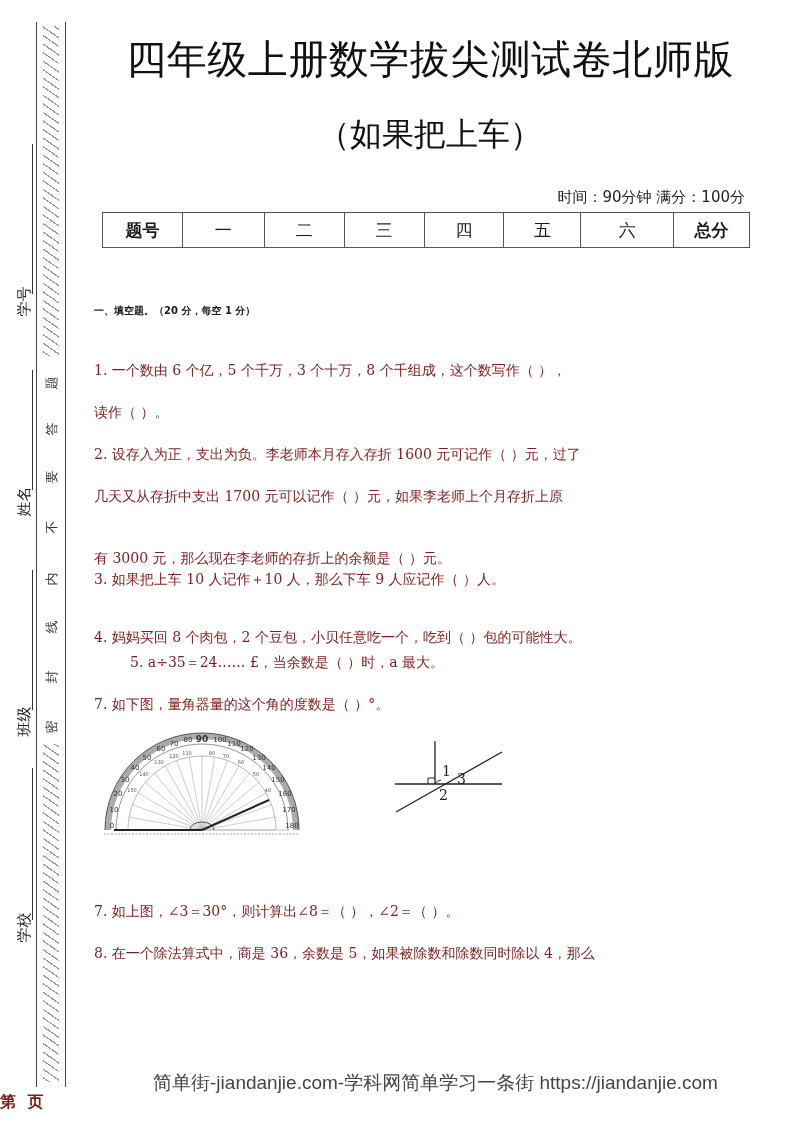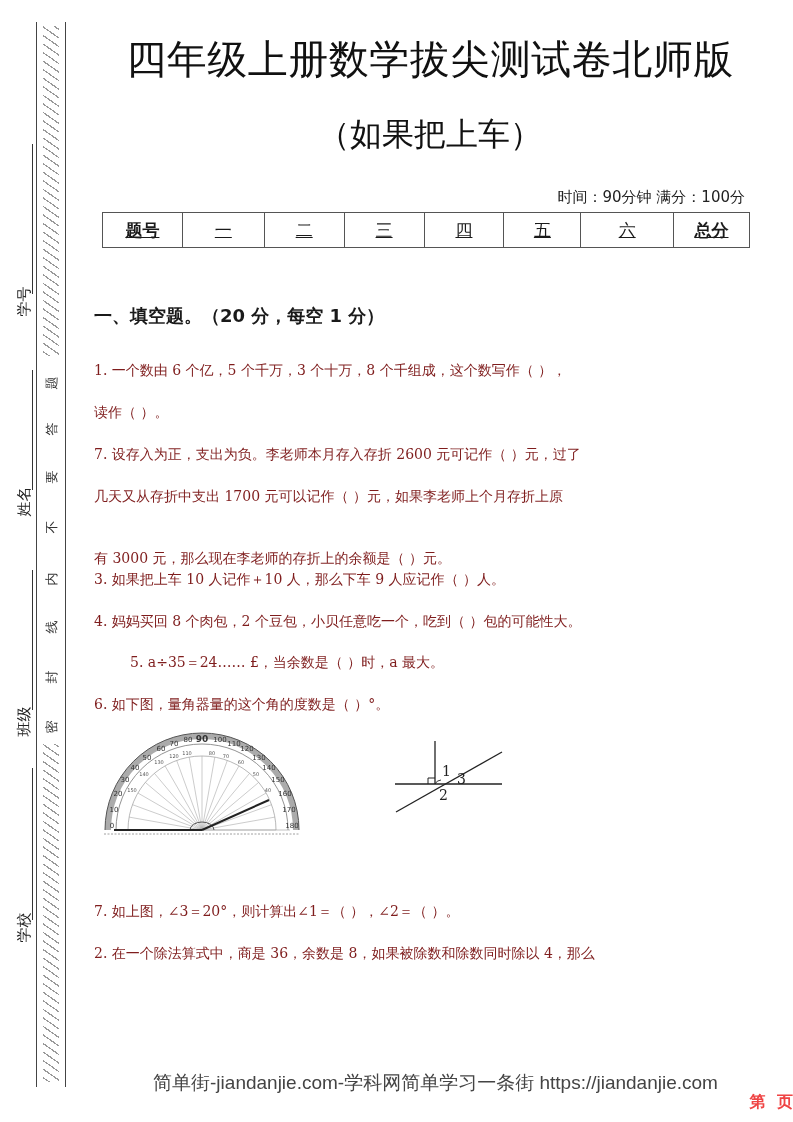--- a/index.html
+++ b/index.html
@@ -117,40 +117,39 @@
 
     
     .score-table {
       position: absolute;
       left: 102px;
       top: 212px;
       width: 648px;
       border-collapse: collapse;
       font-family: "DejaVu Sans", "Liberation Sans", sans-serif;
       font-size: 17px;
-      text-decoration: underline;
     }
     .score-table td {
       border: 1px solid #555;
       height: 34px;
       text-align: center;
       padding: 0;
     }
     .score-table td.rowhead {
       font-weight: bold;
       width: 80px;
     }
 
     
     .section-head {
       position: absolute;
       left: 94px;
       top: 304px;
       font-family: "DejaVu Sans", "Liberation Sans", sans-serif;
-      font-size: 18px;
+      font-size: 10px;
       font-weight: bold;
       color: #1a1a1a;
     }
     .q {
       position: absolute;
       left: 94px;
       width: 660px;
       font-size: 14px;
       line-height: 42px;
       color: #7f1d1d;
@@ -183,25 +182,25 @@
       font-family: Liberation Sans, sans-serif;
       font-size: 19px;
       color: #444;
       margin-left: 39px;
     }
     .footer-page {
       position: absolute;
       left: 0;
       width: 793px;
       top: 1092px;
-      text-align: right;
+      text-align: left;
       font-family: "DejaVu Sans", "Liberation Sans", sans-serif;
       font-size: 16px;
       font-weight: bold;
-      color: #ef4444;
+      color: #7f1d1d;
       word-spacing: 6px;
     }
   </style>
 </head>
 <body>
 
 <div class="binding">
   <div class="hatch top"></div>
   <div class="hatch bottom"></div>
 </div>
@@ -251,28 +250,28 @@
     <td style="width:76px;font-weight:bold;">总分</td>
   </tr>
 </tbody>
   </table>
 
 <div class="section-head">一、填空题。（20 分，每空 1 分）</div>
 
 <div class="q" style="top:349px;">1. 一个数由 6 个亿，5 个千万，3 个十万，8 个千组成，这个数写作（                 ），</div>
 <div class="q" style="top:391px;">读作（                        ）。</div>
 
-<div class="q" style="top:433px;">7. 设存入为正，支出为负。李老师本月存入存折 2600 元可记作（      ）元，过了</div>
+<div class="q" style="top:433px;">2. 设存入为正，支出为负。李老师本月存入存折 1600 元可记作（      ）元，过了</div>
 <div class="q" style="top:475px;">几天又从存折中支出 1700 元可以记作（          ）元，如果李老师上个月存折上原</div>
 <div class="q" style="top:537px;">有 3000 元，那么现在李老师的存折上的余额是（      ）元。</div>
 
 <div class="q" style="top:558px;">3. 如果把上车 10 人记作＋10 人，那么下车 9 人应记作（          ）人。</div>
-<div class="q" style="top:600px;">4. 妈妈买回 8 个肉包，2 个豆包，小贝任意吃一个，吃到（      ）包的可能性大。</div>
+<div class="q" style="top:616px;">4. 妈妈买回 8 个肉包，2 个豆包，小贝任意吃一个，吃到（      ）包的可能性大。</div>
 <div class="q" style="top:641px;margin-left:36px;">5. a÷35＝24……          £，当余数是（      ）时，a 最大。</div>
-<div class="q" style="top:683px;">6. 如下图，量角器量的这个角的度数是（          ）°。</div>
+<div class="q" style="top:683px;">7. 如下图，量角器量的这个角的度数是（          ）°。</div>
 
 <svg class="protractor" viewBox="0 0 196 108">
 
   <path d="M4,100 A94,94 0 0 1 192,100" fill="none" stroke="#666" stroke-width="6" opacity="0.55"></path>
   <path d="M1,100 A97,97 0 0 1 195,100" fill="none" stroke="#555" stroke-width="1"></path>
   <path d="M12,100 A86,86 0 0 1 184,100" fill="none" stroke="#777" stroke-width="0.8"></path>
   <path d="M24,100 A74,74 0 0 1 172,100" fill="none" stroke="#888" stroke-width="0.6"></path>
 
   <g stroke="#aaa" stroke-width="0.6">
     <line x1="98" y1="100" x2="24" y2="100"></line>
@@ -347,17 +346,17 @@
 
   <path d="M38,46 L38,40 L45,40" fill="none" stroke="#222" stroke-width="1"></path>
   <path d="M45,46 A7,7 0 0 1 51,42" fill="none" stroke="#222" stroke-width="0.9"></path>
   <g font-family="DejaVu Serif, serif" font-size="14" fill="#222">
     <text x="52" y="38">1</text>
     <text x="49" y="62">2</text>
     <text x="67" y="46">3</text>
   </g>
 </svg>
 
-<div class="q" style="top:890px;">7. 如上图，∠3＝20°，则计算出∠1＝（      ），∠2＝（      ）。</div>
-<div class="q" style="top:932px;">2. 在一个除法算式中，商是 36，余数是 8，如果被除数和除数同时除以 4，那么</div>
+<div class="q" style="top:890px;">7. 如上图，∠3＝30°，则计算出∠8＝（      ），∠2＝（      ）。</div>
+<div class="q" style="top:932px;">8. 在一个除法算式中，商是 36，余数是 5，如果被除数和除数同时除以 4，那么</div>
 
 <div class="footer-watermark">简单街-jiandanjie.com-学科网简单学习一条街 https://jiandanjie.com</div>
 <div class="footer-page">第 页</div>
 
 </body></html>

